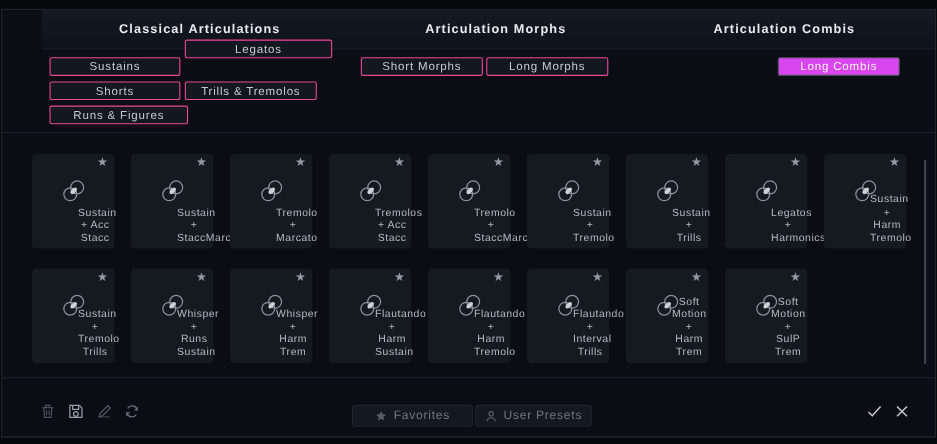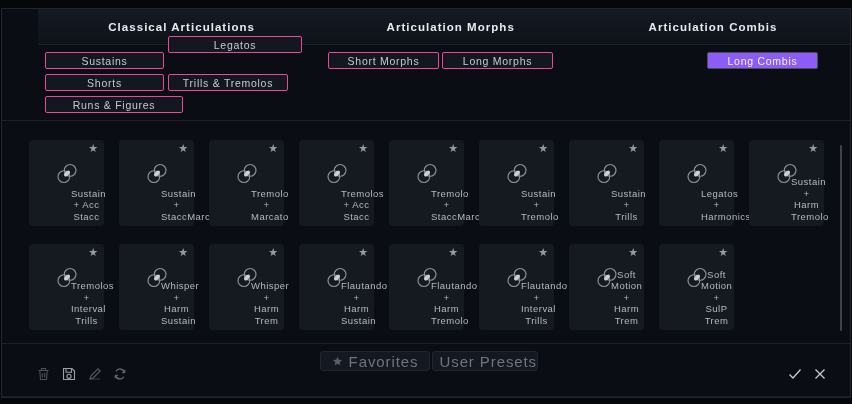--- a/index.html
+++ b/index.html
@@ -16,36 +16,36 @@
     background:linear-gradient(180deg,#151a23 0%,#0e1219 100%);
     border-bottom:1px solid #1c212a;display:flex;margin-left:36px;}
   .tab{display:flex;align-items:center;justify-content:center;
     color:#e8eaee;font-size:11.5px;font-weight:700;letter-spacing:.09em;cursor:default;}
   .tab1{width:300px}.tab2{width:262px}.tab3{width:286px}
   
   .fbtn{position:absolute;height:17px;box-sizing:border-box;
     background:#13171f;border:1px solid #ec4899;border-radius:2px;
     color:#c6cad1;font-size:10.5px;letter-spacing:.07em;
     display:flex;align-items:center;justify-content:center;white-space:nowrap;margin-left:16px;}
-  .fbtn.selected{background:#8b5cf6;border-color:#4a4e56;color:#f2f3f5;}
+  .fbtn.selected{background:#d946ef;border-color:#4a4e56;color:#f2f3f5;}
   
   .card{position:absolute;width:75px;height:86px;background:#151a21;border-radius:4px;}
   .card .star{position:absolute;top:2px;right:6px;color:#949aa3;font-size:11px;line-height:12px;}
   .card .cicon{position:absolute;top:22px;left:50%;transform:translateX(-50%);}
   .card .clabel{position:absolute;left:2px;right:2px;bottom:4px;text-align:center;
     color:#b5b9c0;font-size:9.5px;line-height:11.5px;letter-spacing:.05em;margin-left:40px;}
   .scroll-thumb{position:absolute;left:840px;top:145px;width:2px;height:186px;
     background:#3d434d;border-radius:1px;}
   
   .footer-sep{position:absolute;left:2px;right:2px;top:343px;height:1px;background:#1c212a;}
   .f-icon{position:absolute;top:366px;width:15px;height:15px;display:flex;
     align-items:center;justify-content:center;}
-  .f-btn{position:absolute;top:351px;height:20px;box-sizing:border-box;
+  .f-btn{position:absolute;top:368px;height:20px;box-sizing:border-box;
     background:#141821;border:1px solid #20252f;border-radius:3px;
-    color:#6f757f;font-size:15px;letter-spacing:.06em;
+    color:#6f757f;font-size:11px;letter-spacing:.06em;
     display:flex;align-items:center;justify-content:center;gap:6px;white-space:nowrap;text-align:center;}
   .f-btn svg{opacity:.75}
   .bottom-line{position:absolute;left:2px;right:2px;top:396px;height:1px;background:#161b24;}
   svg{display:block}
 </style>
 </head>
 <body>
 
 <div class="stage">
   <div class="panel-border"></div>
@@ -53,21 +53,21 @@
   <div class="tabbar">
     <div class="tab tab1">Classical Articulations</div>
     <div class="tab tab2">Articulation Morphs</div>
     <div class="tab tab3">Articulation Combis</div>
   </div>
 
   <div class="fbtn" style="left:29px;top:52px;width:119px">Sustains</div>
   <div class="fbtn" style="left:152px;top:36px;width:134px">Legatos</div>
   <div class="fbtn" style="left:29px;top:74px;width:119px">Shorts</div>
   <div class="fbtn" style="left:152px;top:74px;width:120px">Trills &amp; Tremolos</div>
-  <div class="fbtn" style="left:29px;top:96px;width:138px">Runs &amp; Figures</div>
+  <div class="fbtn" style="left:29px;top:96px;width:126px">Runs &amp; Figures</div>
 
   <div class="fbtn" style="left:312px;top:52px;width:111px">Short Morphs</div>
   <div class="fbtn" style="left:426px;top:52px;width:111px">Long Morphs</div>
 
   <div class="fbtn selected" style="left:691px;top:52px;width:111px">Long Combis</div>
 
   <div style="position:absolute;left:2px;right:2px;top:120px;height:1px;background:#1c212a"></div>
 
   <div id="row1">
       <div class="card" style="left: 29px; top: 140px;">
@@ -173,32 +173,32 @@
   <div id="row2">
       <div class="card" style="left: 29px; top: 244px;">
         <span class="star">★</span>
         <span class="cicon">
           <svg width="23" height="23" viewBox="0 0 22 22">
             <circle cx="8" cy="14" r="5.6" fill="none" stroke="#8b9099" stroke-width="1.1"></circle>
             <circle cx="14" cy="8" r="5.6" fill="none" stroke="#8b9099" stroke-width="1.1"></circle>
             <ellipse cx="11" cy="11" rx="3.4" ry="1.9" transform="rotate(-45 11 11)" fill="#cdd1d7"></ellipse>
           </svg>
         </span>
-        <div class="clabel">Tremolos + Interval Trills</div>
+        <div class="clabel">Sustain + Tremolo Trills</div>
       </div>
       <div class="card" style="left: 119px; top: 244px;">
         <span class="star">★</span>
         <span class="cicon">
           <svg width="23" height="23" viewBox="0 0 22 22">
             <circle cx="8" cy="14" r="5.6" fill="none" stroke="#8b9099" stroke-width="1.1"></circle>
             <circle cx="14" cy="8" r="5.6" fill="none" stroke="#8b9099" stroke-width="1.1"></circle>
             <ellipse cx="11" cy="11" rx="3.4" ry="1.9" transform="rotate(-45 11 11)" fill="#cdd1d7"></ellipse>
           </svg>
         </span>
-        <div class="clabel">Whisper + Harm Sustain</div>
+        <div class="clabel">Whisper + Runs Sustain</div>
       </div>
       <div class="card" style="left: 209px; top: 244px;">
         <span class="star">★</span>
         <span class="cicon">
           <svg width="23" height="23" viewBox="0 0 22 22">
             <circle cx="8" cy="14" r="5.6" fill="none" stroke="#8b9099" stroke-width="1.1"></circle>
             <circle cx="14" cy="8" r="5.6" fill="none" stroke="#8b9099" stroke-width="1.1"></circle>
             <ellipse cx="11" cy="11" rx="3.4" ry="1.9" transform="rotate(-45 11 11)" fill="#cdd1d7"></ellipse>
           </svg>
         </span>

